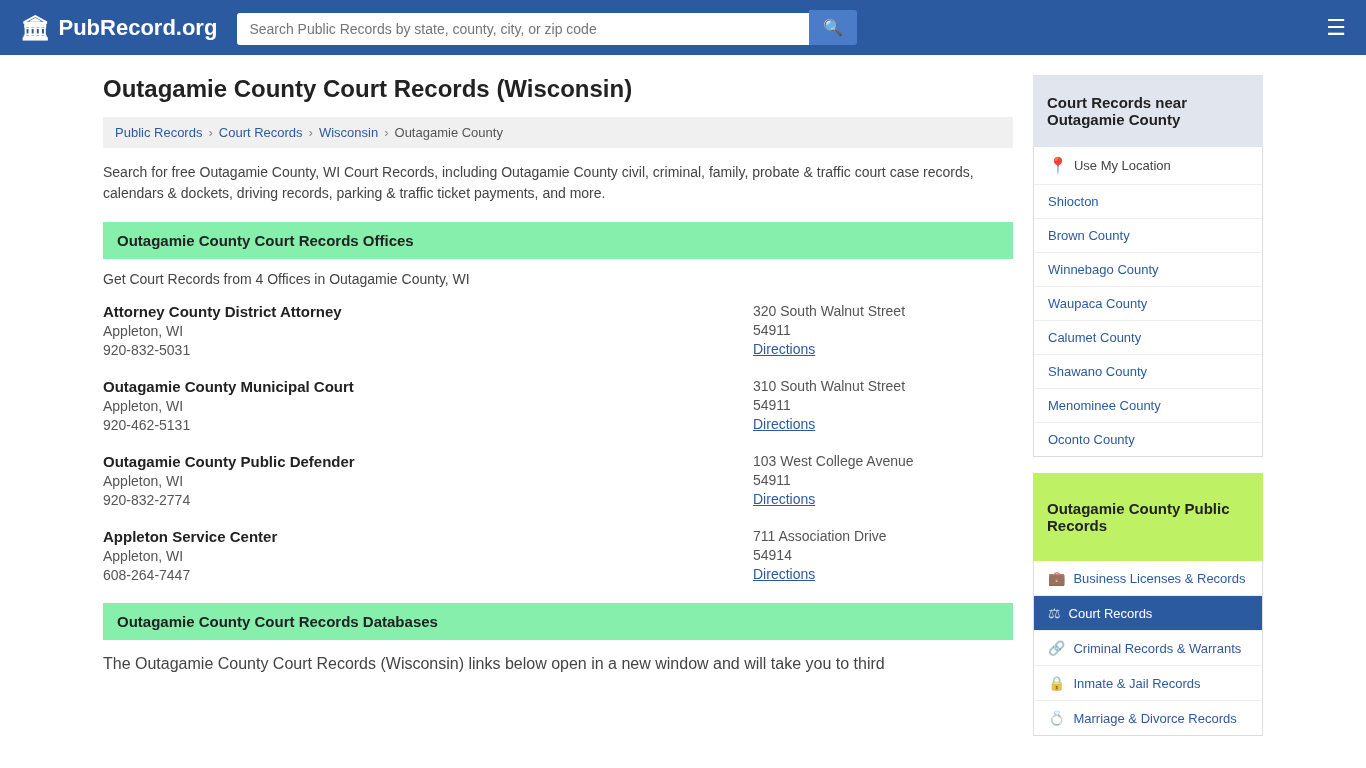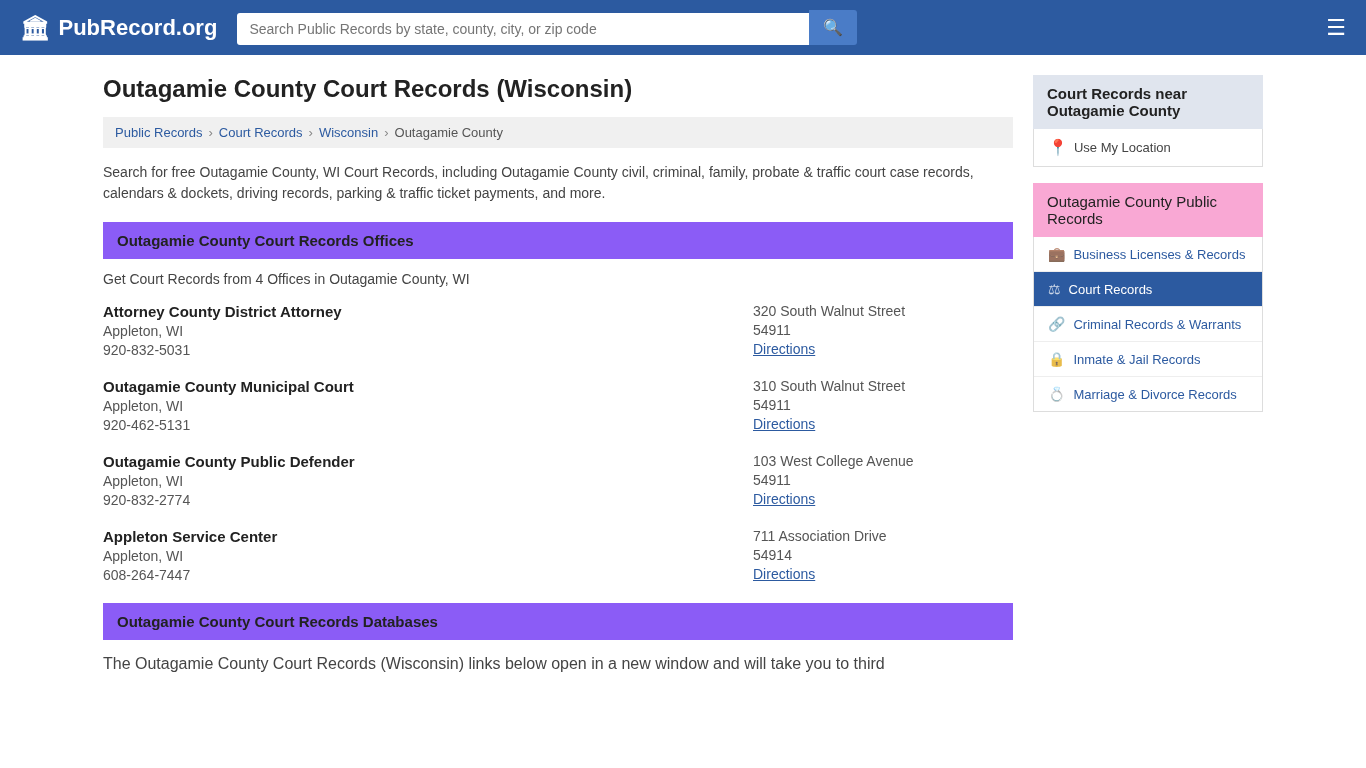--- a/index.html
+++ b/index.html
@@ -90,21 +90,21 @@
     .breadcrumb-separator { color: #888; }
 
     .description {
       font-size: 14px;
       color: #444;
       margin-bottom: 18px;
       line-height: 1.5;
     }
 
     .section-header {
-      background: #8b5cf6;
+      background: #86efac;
       padding: 10px 14px;
       font-size: 15px;
       font-weight: bold;
       color: #222;
       margin-bottom: 12px;
     }
 
     .offices-desc {
       font-size: 14px;
       color: #444;
@@ -157,21 +157,21 @@
       line-height: 1.5;
     }
 
     
     .sidebar {
       width: 230px;
       flex-shrink: 0;
     }
     .sidebar-section-title {
       background: #e0e5ee;
-      padding: 10px 14px;
+      padding: 19px 14px;
       font-size: 15px;
       font-weight: bold;
       color: #222;
       margin-bottom: 0;
     }
     .sidebar-list {
       list-style: none;
       border: 1px solid #ddd;
       border-top: none;
       margin-bottom: 16px;
@@ -192,24 +192,24 @@
       align-items: center;
       gap: 6px;
       color: #444;
     }
     .location-dot {
       color: #555;
       font-size: 16px;
     }
 
     .sidebar-records-title {
-      background: #f9a8d4;
-      padding: 10px 14px;
+      background: #bef264;
+      padding: 27px 14px;
       font-size: 15px;
-      font-weight: normal;
+      font-weight: bold;
       color: #222;
     }
     .sidebar-records-list {
       list-style: none;
       border: 1px solid #ddd;
       border-top: none;
     }
     .sidebar-records-list li {
       padding: 9px 14px;
       border-bottom: 1px solid #eee;
@@ -332,20 +332,30 @@
 
   </div>
 
   <aside class="sidebar">
     <div class="sidebar-section-title">Court Records near Outagamie County</div>
     <ul class="sidebar-list">
       <li class="location-item">
         <span class="location-dot">📍</span>
         <span>Use My Location</span>
       </li>
+      <div id="nearby-items">
+          <li><a href="#">Shiocton</a></li>
+          <li><a href="#">Brown County</a></li>
+          <li><a href="#">Winnebago County</a></li>
+          <li><a href="#">Waupaca County</a></li>
+          <li><a href="#">Calumet County</a></li>
+          <li><a href="#">Shawano County</a></li>
+          <li><a href="#">Menominee County</a></li>
+          <li><a href="#">Oconto County</a></li>
+        </div>
     </ul>
 
     <div class="sidebar-records-title">Outagamie County Public Records</div>
     <ul class="sidebar-records-list">
       <div id="records-items">
           <li>
     <span class="record-icon">💼</span>
     <a href="#">Business Licenses &amp; Records</a>
   </li>
           <li class="active">

